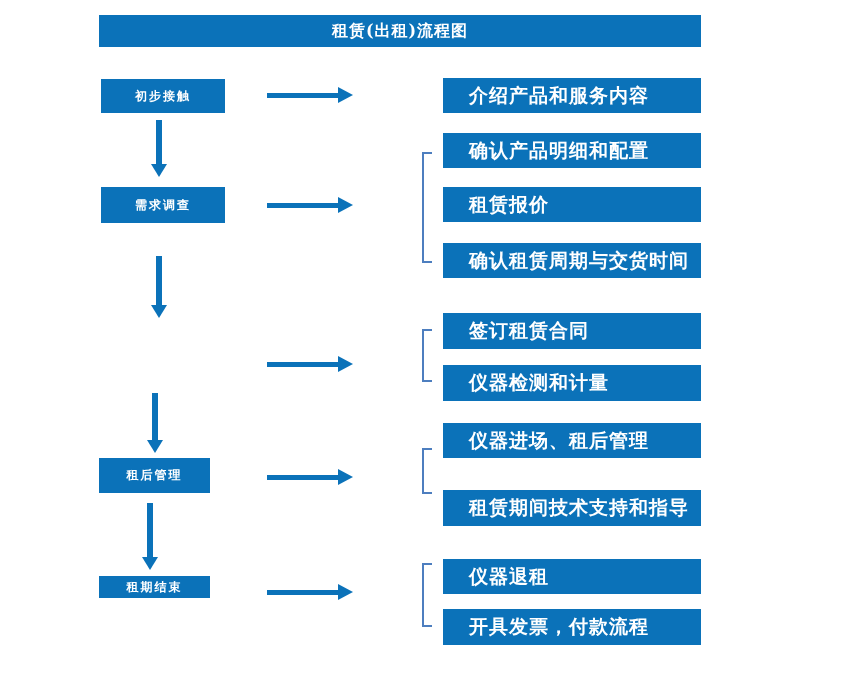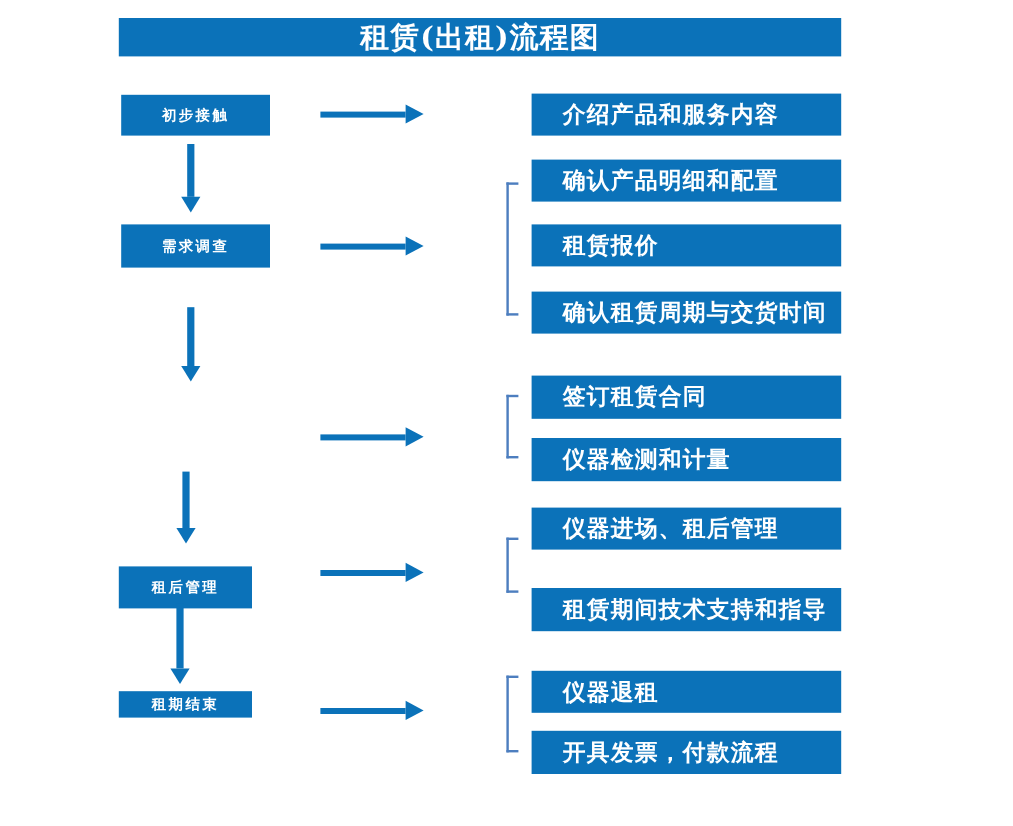--- a/index.html
+++ b/index.html
@@ -15,38 +15,38 @@
     background: #ffffff;
     font-family: "DejaVu Serif", serif;
     overflow: hidden;
   }
   .title-bar {
     position: absolute;
     left: 99px; top: 15px; width: 602px; height: 32px;
     background: var(--blue);
     color: var(--boxtext);
     font-weight: bold;
-    font-size: 24px;
+    font-size: 16px;
     display: flex; align-items: center; justify-content: center;
     letter-spacing: 1px;
   }
   .stage {
     position: absolute;
     background: var(--blue);
     color: var(--boxtext);
     font-weight: bold;
     font-size: 12px;
     letter-spacing: 2px;
     display: flex; align-items: center; justify-content: center;
     white-space: nowrap;
   }
   .lbox1 { left: 101px; top:  79px; width: 124px; height: 34px; }
   .lbox2 { left: 101px; top: 187px; width: 124px; height: 36px; }
   .lbox3 { left: 103px; top: 347px; width: 109px; height: 35px; }
-  .lbox4 { left:  99px; top: 472px; width: 111px; height: 35px; }
+  .lbox4 { left:  99px; top: 458px; width: 111px; height: 35px; }
   .lbox5 { left:  99px; top: 576px; width: 111px; height: 22px; font-family: Liberation Mono, monospace; }
 
   .rbox {
     position: absolute;
     left: 443px; width: 258px;
     background: var(--blue);
     color: var(--boxtext);
     font-weight: bold;
     font-size: 19px;
     letter-spacing: 1px;

